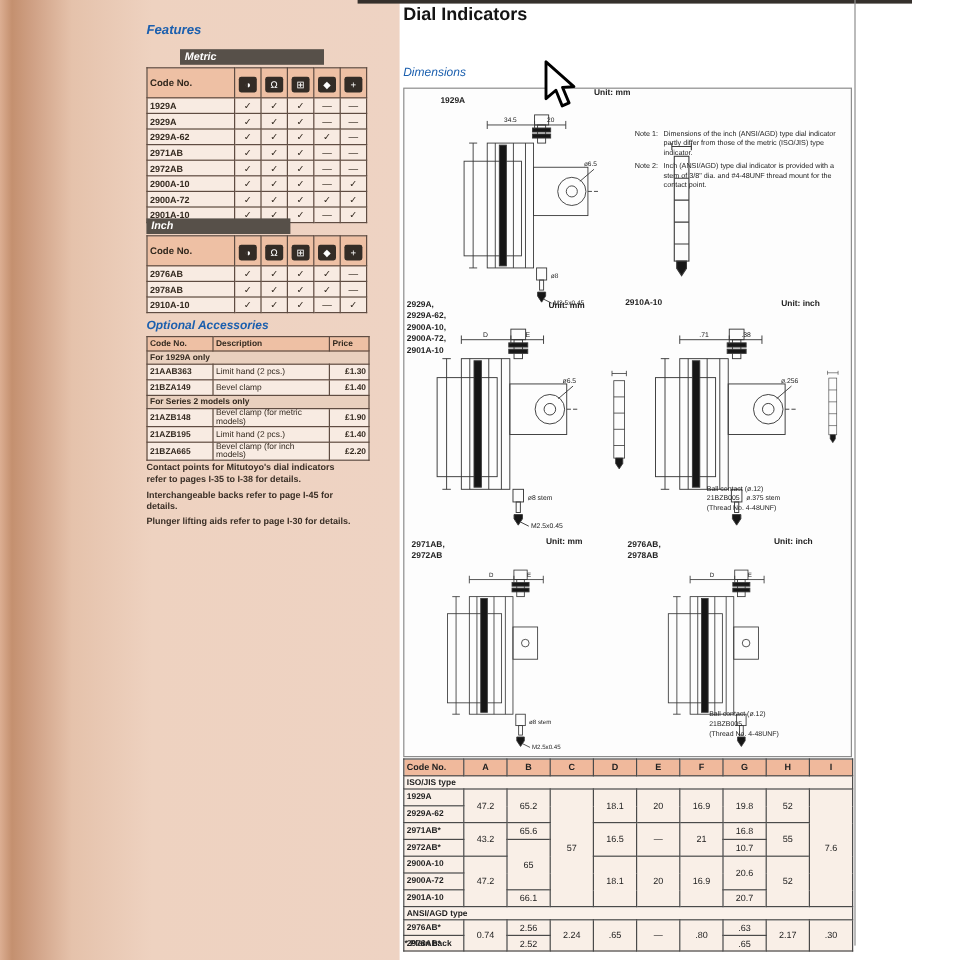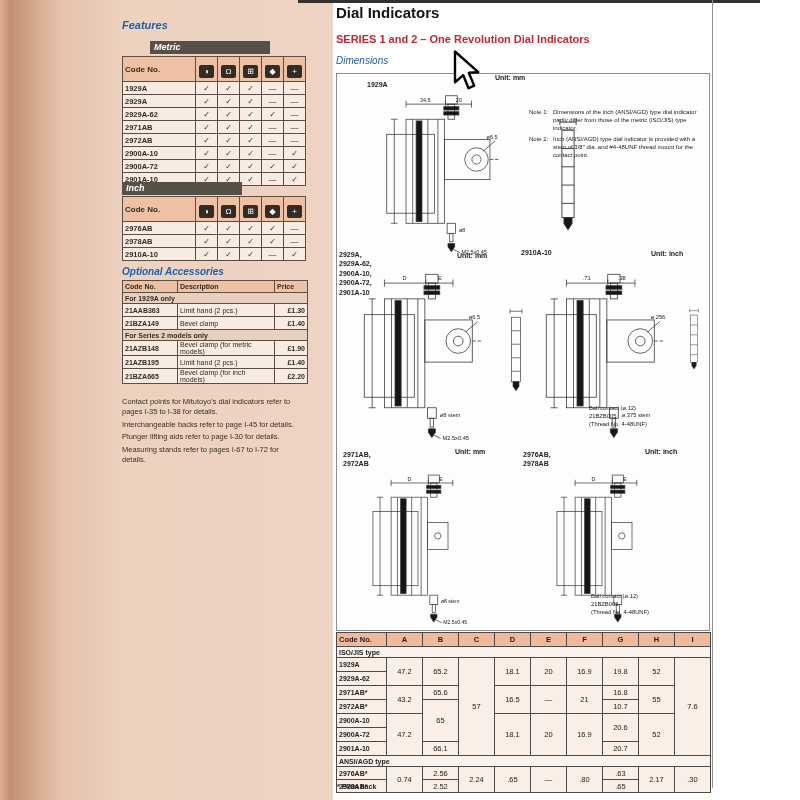--- a/index.html
+++ b/index.html
@@ -30,21 +30,21 @@
 
   .acc-title{left:122px;top:266px;color:#1b5fae;font-style:italic;font-weight:bold;font-size:10px;}
   #acc-table{left:122px;top:280px;}
   .atab{border-collapse:collapse;}
   .atab td{border:1px solid #5f4c42;background:#f8ebe2;font-size:7px;color:#33291f;padding:0 2px;height:12px;}
   .atab .ah{background:#eec0a4;font-weight:bold;height:11px;}
   .atab .ag{background:#e9d0be;font-weight:bold;height:10px;}
   .atab .ap{text-align:right;font-weight:bold;}
   .atab .ac{font-weight:bold;}
 
-  #side-notes{left:122px;top:385px;width:174px;font-size:7.5px;font-weight:normal;color:#3a2f26;line-height:1.3;margin-top:12px;}
+  #side-notes{left:122px;top:385px;width:174px;font-size:7.5px;font-weight:bold;color:#3a2f26;line-height:1.3;}
   #side-notes div{margin-bottom:3px;}
 
   
   .page-title{left:336px;top:4px;font-size:15px;font-weight:bold;color:#141414;}
   .subtitle{left:336px;top:33px;font-size:11px;font-weight:bold;color:#c9252c;}
   .dims-label{left:336px;top:55px;font-size:10px;font-weight:normal;font-style:italic;color:#1b5fae;}
   .dims-box{left:336px;top:73px;width:372px;height:556px;border:1px solid #8d8d8d;background:#fdfdfd;}
   .dcode{position:absolute;font-size:7px;font-weight:bold;color:#222;line-height:1.35;white-space:pre-line;}
   .dunit{position:absolute;font-size:7px;font-weight:bold;color:#222;}
   .dnote{position:absolute;font-size:5.8px;color:#222;line-height:1.4;}
@@ -231,25 +231,23 @@
             <td>Bevel clamp (for inch models)</td>
             <td class="ap">£2.20</td>
           </tr>
         </tbody>
       </table>
     </div>
   <div class="abs" id="side-notes">
       <div>Contact points for Mitutoyo's dial indicators refer to pages I-35 to I-38 for details.</div>
       <div>Interchangeable backs refer to page I-45 for details.</div>
       <div>Plunger lifting aids refer to page I-30 for details.</div>
-      <div>Measuring stands refer to pages I-67 to I-72 for details.</div>
     </div>
 
   <div class="abs page-title">Dial Indicators</div>
-  <div class="abs subtitle">SERIES 1 and 2 – One Revolution Dial Indicators</div>
   <div class="abs dims-label">Dimensions</div>
   <div class="abs dims-box" id="dims-box">
       <div class="notes">
         <div class="nrow">
           <span class="nlab">Note 1:</span>
           <span>Dimensions of the inch (ANSI/AGD) type dial indicator partly differ from those of the metric (ISO/JIS) type indicator.</span>
         </div>
         <div class="nrow">
           <span class="nlab">Note 2:</span>
           <span>Inch (ANSI/AGD) type dial indicator is provided with a stem of 3/8" dia. and #4-48UNF thread mount for the contact point.</span>

